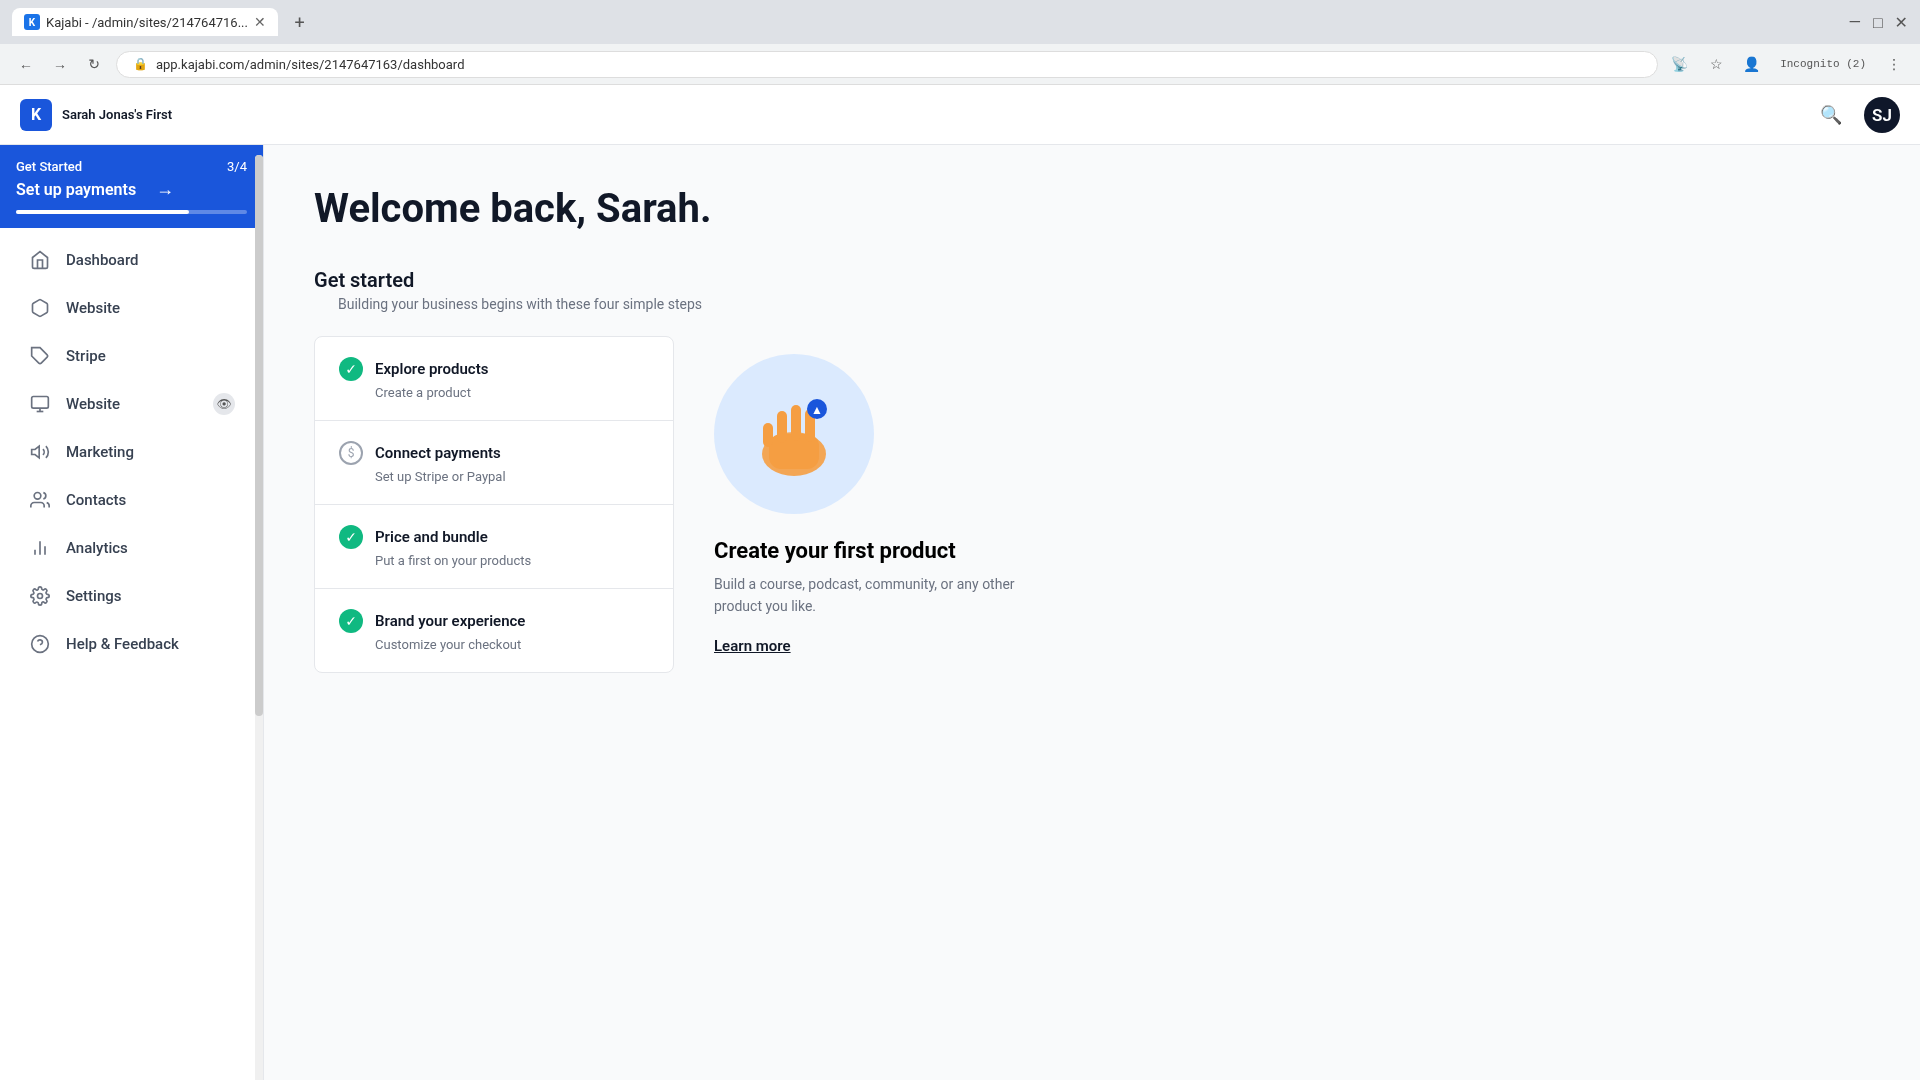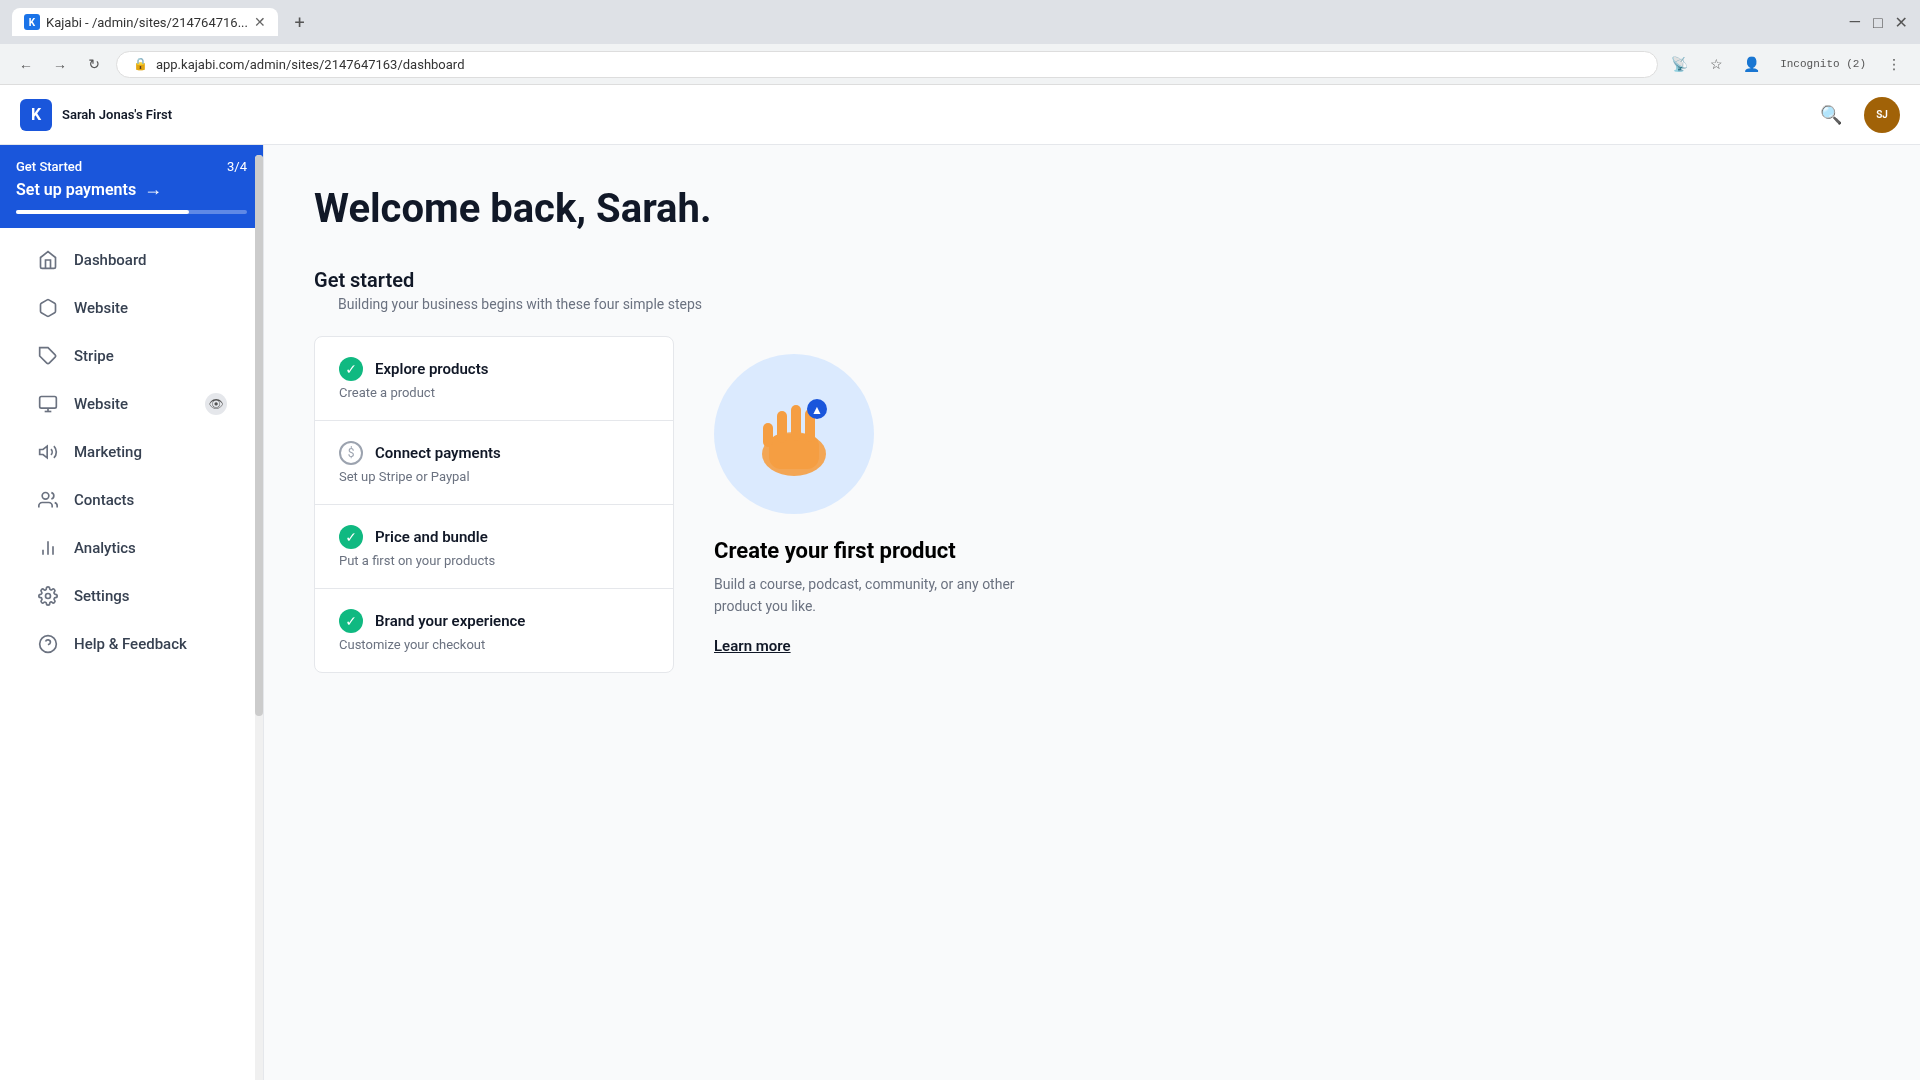--- a/index.html
+++ b/index.html
@@ -29,26 +29,26 @@
     
     .sidebar { width: 264px; background: #fff; border-right: 1px solid #e5e7eb; display: flex; flex-direction: column; overflow: hidden; position: relative; }
     .sidebar-scrollbar { position: absolute; right: 0; top: 0; width: 8px; height: 100%; }
     .scrollbar-track { background: #f0f0f0; height: 100%; border-radius: 4px; }
     .scrollbar-thumb { background: #ccc; height: 60%; border-radius: 4px; margin-top: 10px; }
 
     .get-started-banner { background: #1a56db; color: #fff; padding: 14px 16px; cursor: pointer; }
     .get-started-top { display: flex; justify-content: space-between; align-items: center; font-size: 13px; margin-bottom: 4px; }
     .get-started-label { font-weight: 500; }
     .get-started-count { font-size: 13px; }
-    .get-started-bottom { display: flex; align-items: center; gap: 8px; font-size: 16px; font-weight: 600; }
+    .get-started-bottom { display: flex; align-items: center; gap: 20px; font-size: 16px; font-weight: 600; }
     .get-started-arrow { font-size: 18px; }
     .progress-bar { background: rgba(255,255,255,0.3); height: 4px; border-radius: 2px; margin-top: 10px; }
     .progress-fill { background: #fff; height: 100%; border-radius: 2px; width: 75%; }
 
-    .nav-items { padding: 8px 12px; flex: 1; }
+    .nav-items { padding: 8px 4px; flex: 1; }
     .nav-item { display: flex; align-items: center; gap: 14px; padding: 12px 20px; cursor: pointer; color: #374151; font-size: 15px; font-weight: 500; border-radius: 4px; margin: 0 4px; position: relative; }
     .nav-icon { width: 24px; height: 24px; display: flex; align-items: center; justify-content: center; color: #6b7280; }
     .nav-label { color: #374151; }
     .nav-badge { margin-left: auto; background: #e5e7eb; color: #555; width: 22px; height: 22px; border-radius: 50%; display: flex; align-items: center; justify-content: center; font-size: 12px; }
 
     
     .main { flex: 1; background: #f9fafb; padding: 40px 50px; overflow-y: auto; }
     .welcome-title { font-size: 40px; font-weight: 700; color: #111827; margin-bottom: 36px; }
     .get-started-section { }
     .section-title { font-size: 20px; font-weight: 600; color: #111827; margin-bottom: 4px; }
@@ -56,36 +56,36 @@
 
     .steps-layout { display: flex; gap: 0; }
     .steps-list { flex: 0 0 360px; border: 1px solid #e5e7eb; border-radius: 8px; background: #fff; overflow: hidden; }
     .step-item { padding: 20px 24px; border-bottom: 1px solid #e5e7eb; cursor: pointer; }
     .step-item:last-child { border-bottom: none; }
     .step-header { display: flex; align-items: center; gap: 12px; }
     .step-icon-check { width: 24px; height: 24px; border-radius: 50%; display: flex; align-items: center; justify-content: center; font-size: 14px; flex-shrink: 0; }
     .step-icon-check.completed { background: #10b981; color: #fff; }
     .step-icon-dollar { width: 24px; height: 24px; border-radius: 50%; border: 2px solid #9ca3af; display: flex; align-items: center; justify-content: center; font-size: 12px; color: #9ca3af; flex-shrink: 0; }
     .step-title { font-size: 15px; font-weight: 600; color: #111827; }
-    .step-desc { font-size: 13px; color: #6b7280; margin-top: 4px; }
+    .step-desc { font-size: 13px; color: #6b7280; margin-top: 4px; margin-left: 36px; }
 
     .side-panel { flex: 1; padding: 0 40px; display: flex; flex-direction: column; align-items: flex-start; justify-content: center; }
     .illustration { width: 160px; height: 160px; background: #dbeafe; border-radius: 50%; display: flex; align-items: center; justify-content: center; margin-bottom: 24px; overflow: hidden; }
     .product-title { font-size: 22px; font-weight: 700; color: #000000; margin-bottom: 10px; }
     .product-desc { font-size: 14px; color: #6b7280; margin-bottom: 20px; max-width: 340px; line-height: 1.6; }
     .learn-more { font-size: 15px; font-weight: 600; color: #111827; text-decoration: underline; cursor: pointer; }
 
     
     .app-header { background: #fff; border-bottom: 1px solid #e5e7eb; padding: 0 20px; height: 60px; display: flex; align-items: center; justify-content: space-between; }
     .header-left { display: flex; align-items: center; gap: 10px; }
     .kajabi-logo { width: 32px; height: 32px; background: #1a56db; border-radius: 6px; display: flex; align-items: center; justify-content: center; color: #fff; font-weight: 700; font-size: 16px; }
     .site-name { font-size: 13px; font-weight: 600; color: #111827; }
     .header-right { display: flex; align-items: center; gap: 16px; }
     .search-btn { width: 32px; height: 32px; display: flex; align-items: center; justify-content: center; color: #6b7280; cursor: pointer; font-size: 18px; }
-    .avatar { width: 36px; height: 36px; border-radius: 50%; background: #a16207; color: #fff; display: flex; align-items: center; justify-content: center; font-size: 10px; font-weight: 600; cursor: pointer; }
+    .avatar { width: 36px; height: 36px; border-radius: 50%; background: #0f172a; color: #fff; display: flex; align-items: center; justify-content: center; font-size: 17px; font-weight: 600; cursor: pointer; }
   </style>
 </head>
 <body>
 
 <div class="browser-chrome">
   <div class="title-bar">
     <div class="tab">
       <div class="tab-favicon">K</div>
       <span>Kajabi - /admin/sites/214764716...</span>
       <span class="tab-close">✕</span>

